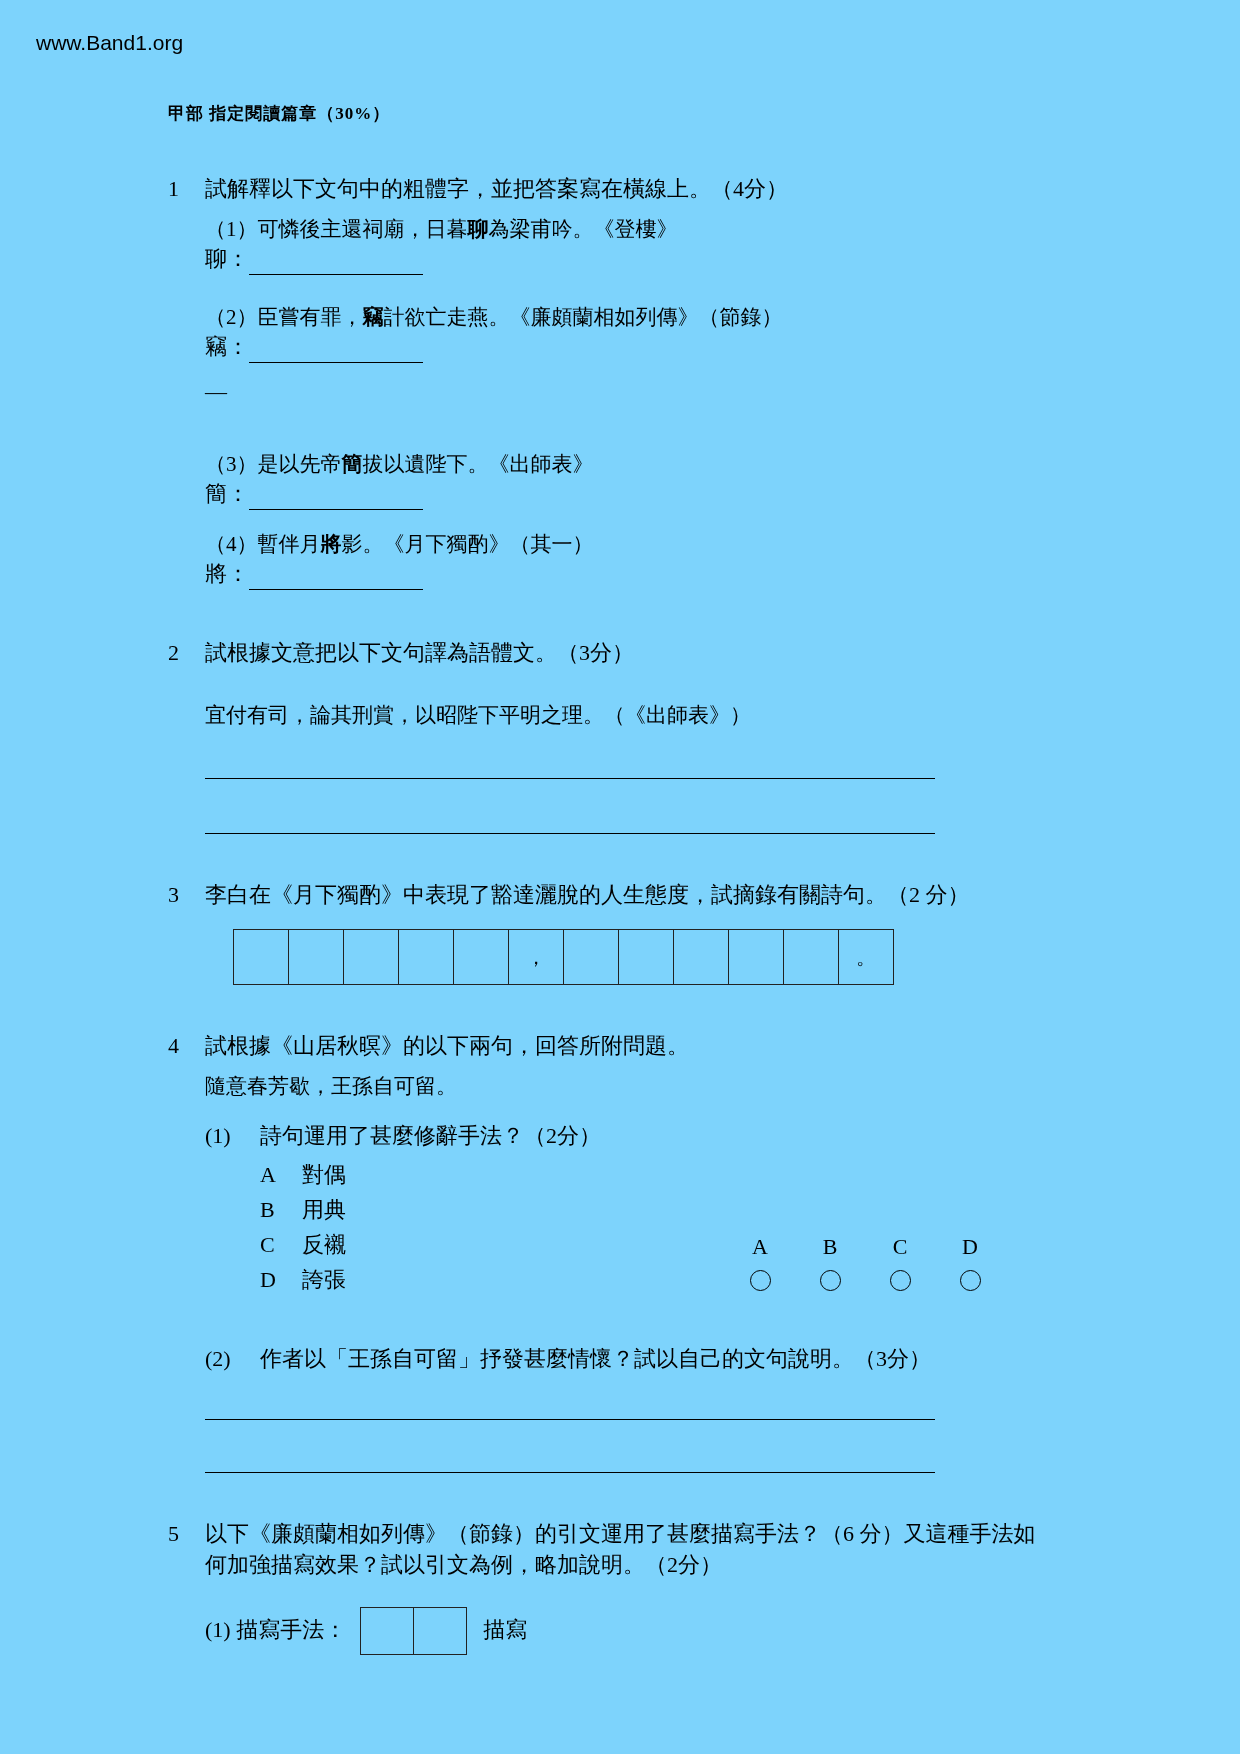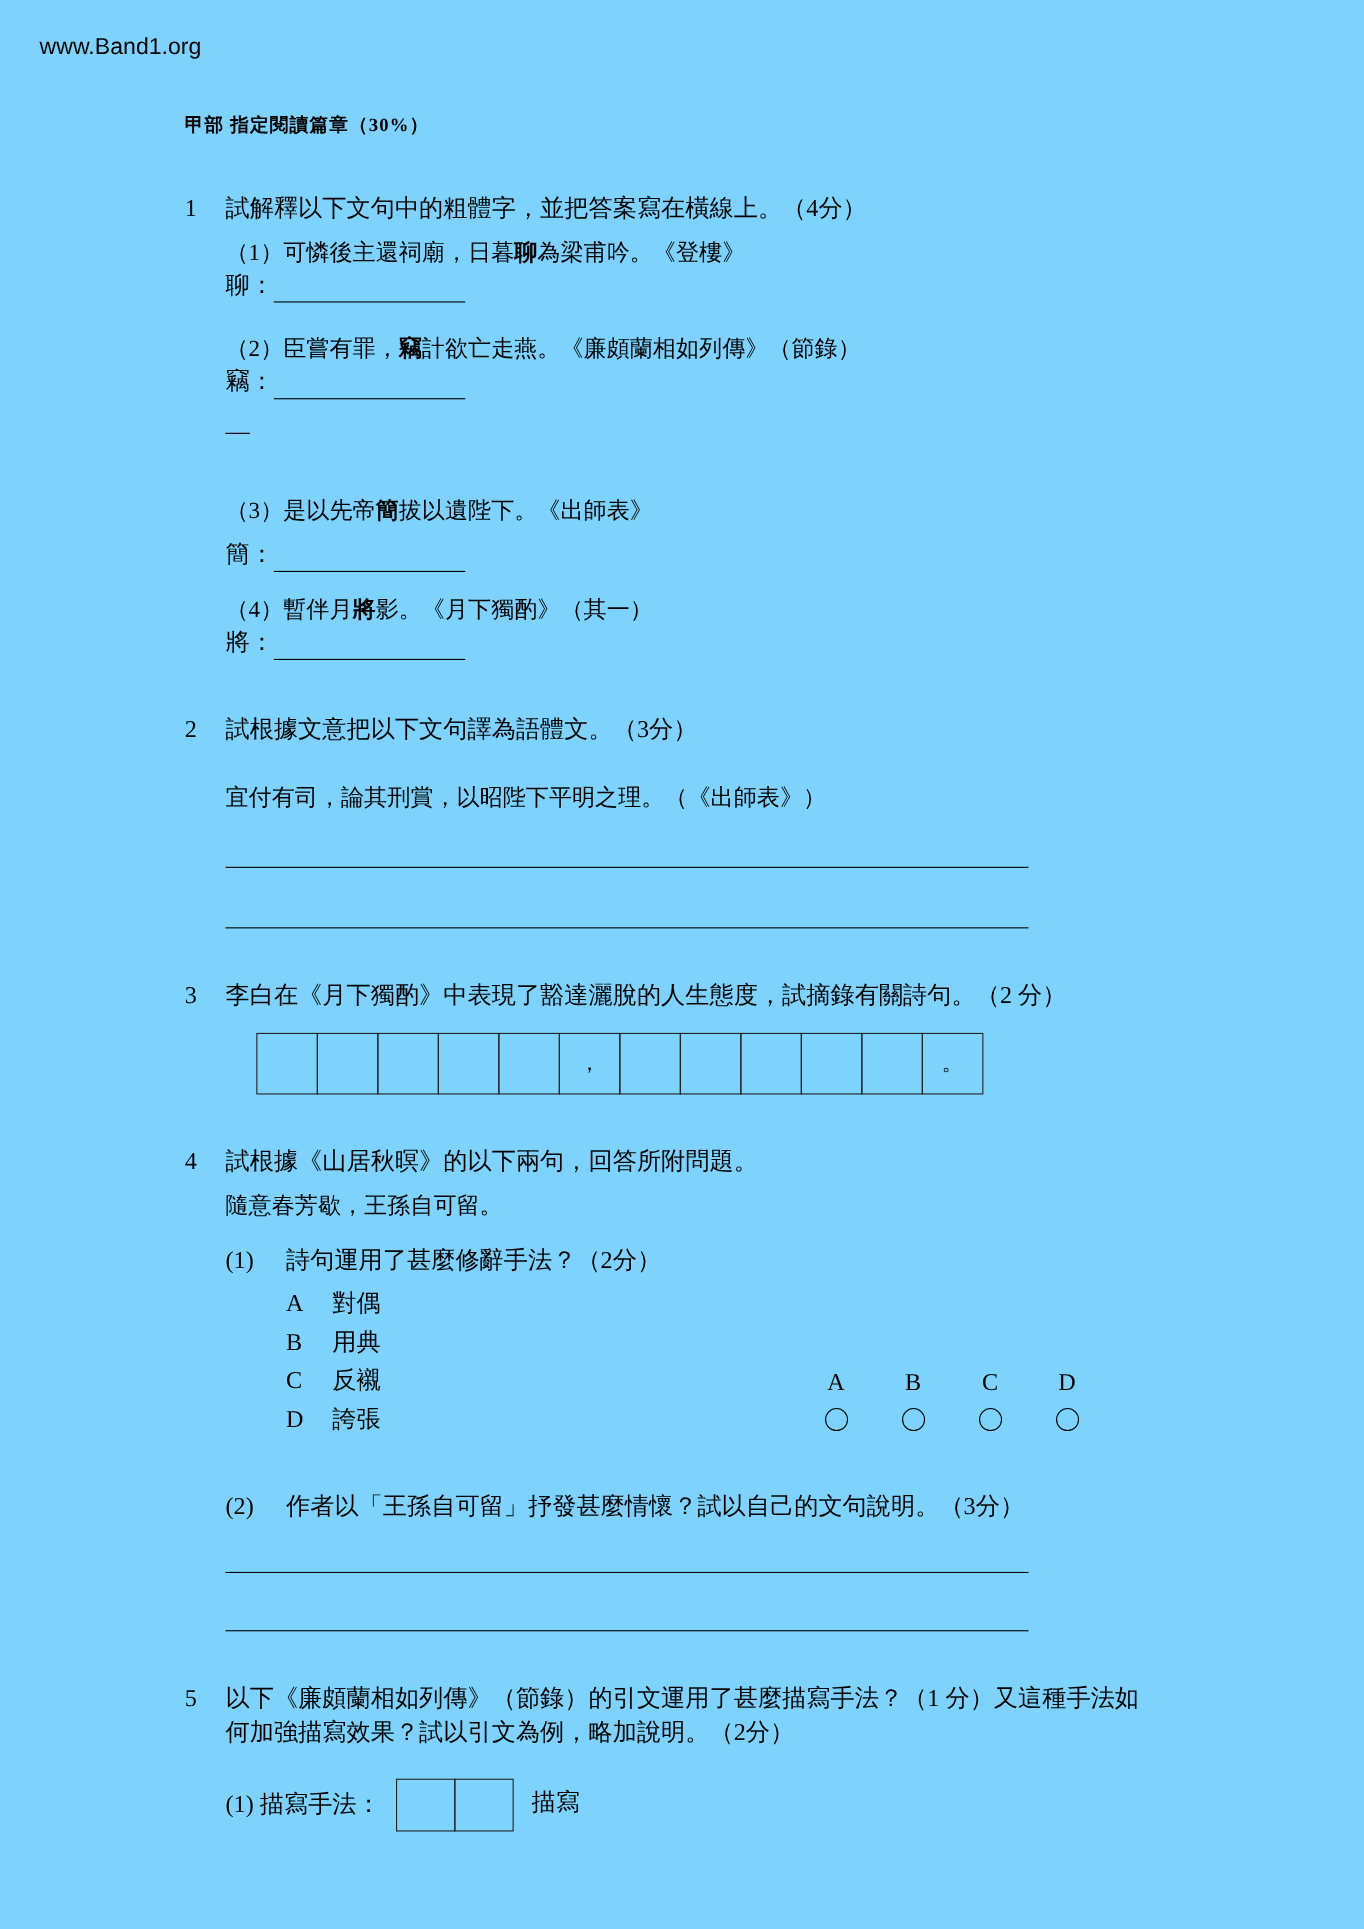--- a/index.html
+++ b/index.html
@@ -46,21 +46,21 @@
   .q-1 { margin-top: 48px; }
   .q1-row { display: flex; justify-content: space-between; align-items: flex-start; flex-direction: column; }
   .q1-left { width: 592px; }
   .q1-right { width: 218px; flex-shrink: 0; }
   .ans-line { display: flex; align-items: flex-end; }
   .ans-label { white-space: nowrap; }
   .blank { flex: 1; border-bottom: 1.5px solid #000; height: 1.15em; min-width: 60px; }
   .overflow-dash { margin-top: 14px; }
   .q1-row.r1 { margin-top: 10px; }
   .q1-row.r2 { margin-top: 28px; }
-  .q1-row.r3 { margin-top: 42px; gap: 10px; }
+  .q1-row.r3 { margin-top: 42px; }
   .q1-row.r4 { margin-top: 20px; }
 
   
   .q-2 { margin-top: 48px; }
   .q2-quote { margin-top: 32px; }
   .ans-rule {
     border: 0;
     border-top: 1.5px solid #000;
     width: 730px;
     margin: 0;
@@ -113,21 +113,21 @@
   .q-5 { margin-top: 46px; }
   .q5-quote { margin-top: 14px; width: 792px; line-height: 1.55; }
   .q5-p1 { display: flex; align-items: center; margin-top: 26px; }
   .small-grid { display: flex; margin-left: 14px; }
   .small-cell {
     width: 54px; height: 48px;
     border: 1px solid #222;
     margin-left: -1px;
   }
   .small-cell:first-child { margin-left: 0; }
-  .q5-suffix { margin-left: 16px; font-family: Liberation Mono, monospace; }
+  .q5-suffix { margin-left: 16px; }
 </style>
 </head>
 <body>
 
 <div class="page">
 
   <div class="site">www.Band1.org</div>
 
   <div class="content">
 
@@ -268,21 +268,21 @@
           </div>
         </div>
         <hr class="ans-rule q4-rule-1">
         <hr class="ans-rule q4-rule-2">
       </div>
     </div>
 
     <div class="question q-5">
       <div class="qnum">5</div>
       <div class="qbody">
-        <p class="qtext">以下《廉頗蘭相如列傳》（節錄）的引文運用了甚麼描寫手法？（1 分）又這種手法如何加強描寫效果？試以引文為例，略加說明。（2分）</p>
+        <p class="qtext">以下《廉頗蘭相如列傳》（節錄）的引文運用了甚麼描寫手法？（6 分）又這種手法如何加強描寫效果？試以引文為例，略加說明。（2分）</p>
         <div class="q5-p1">
           <span>(1) 描寫手法：</span>
           <span class="small-grid">
             <span class="small-cell"></span>
             <span class="small-cell"></span>
           </span>
           <span class="q5-suffix">描寫</span>
         </div>
       </div>
     </div>

